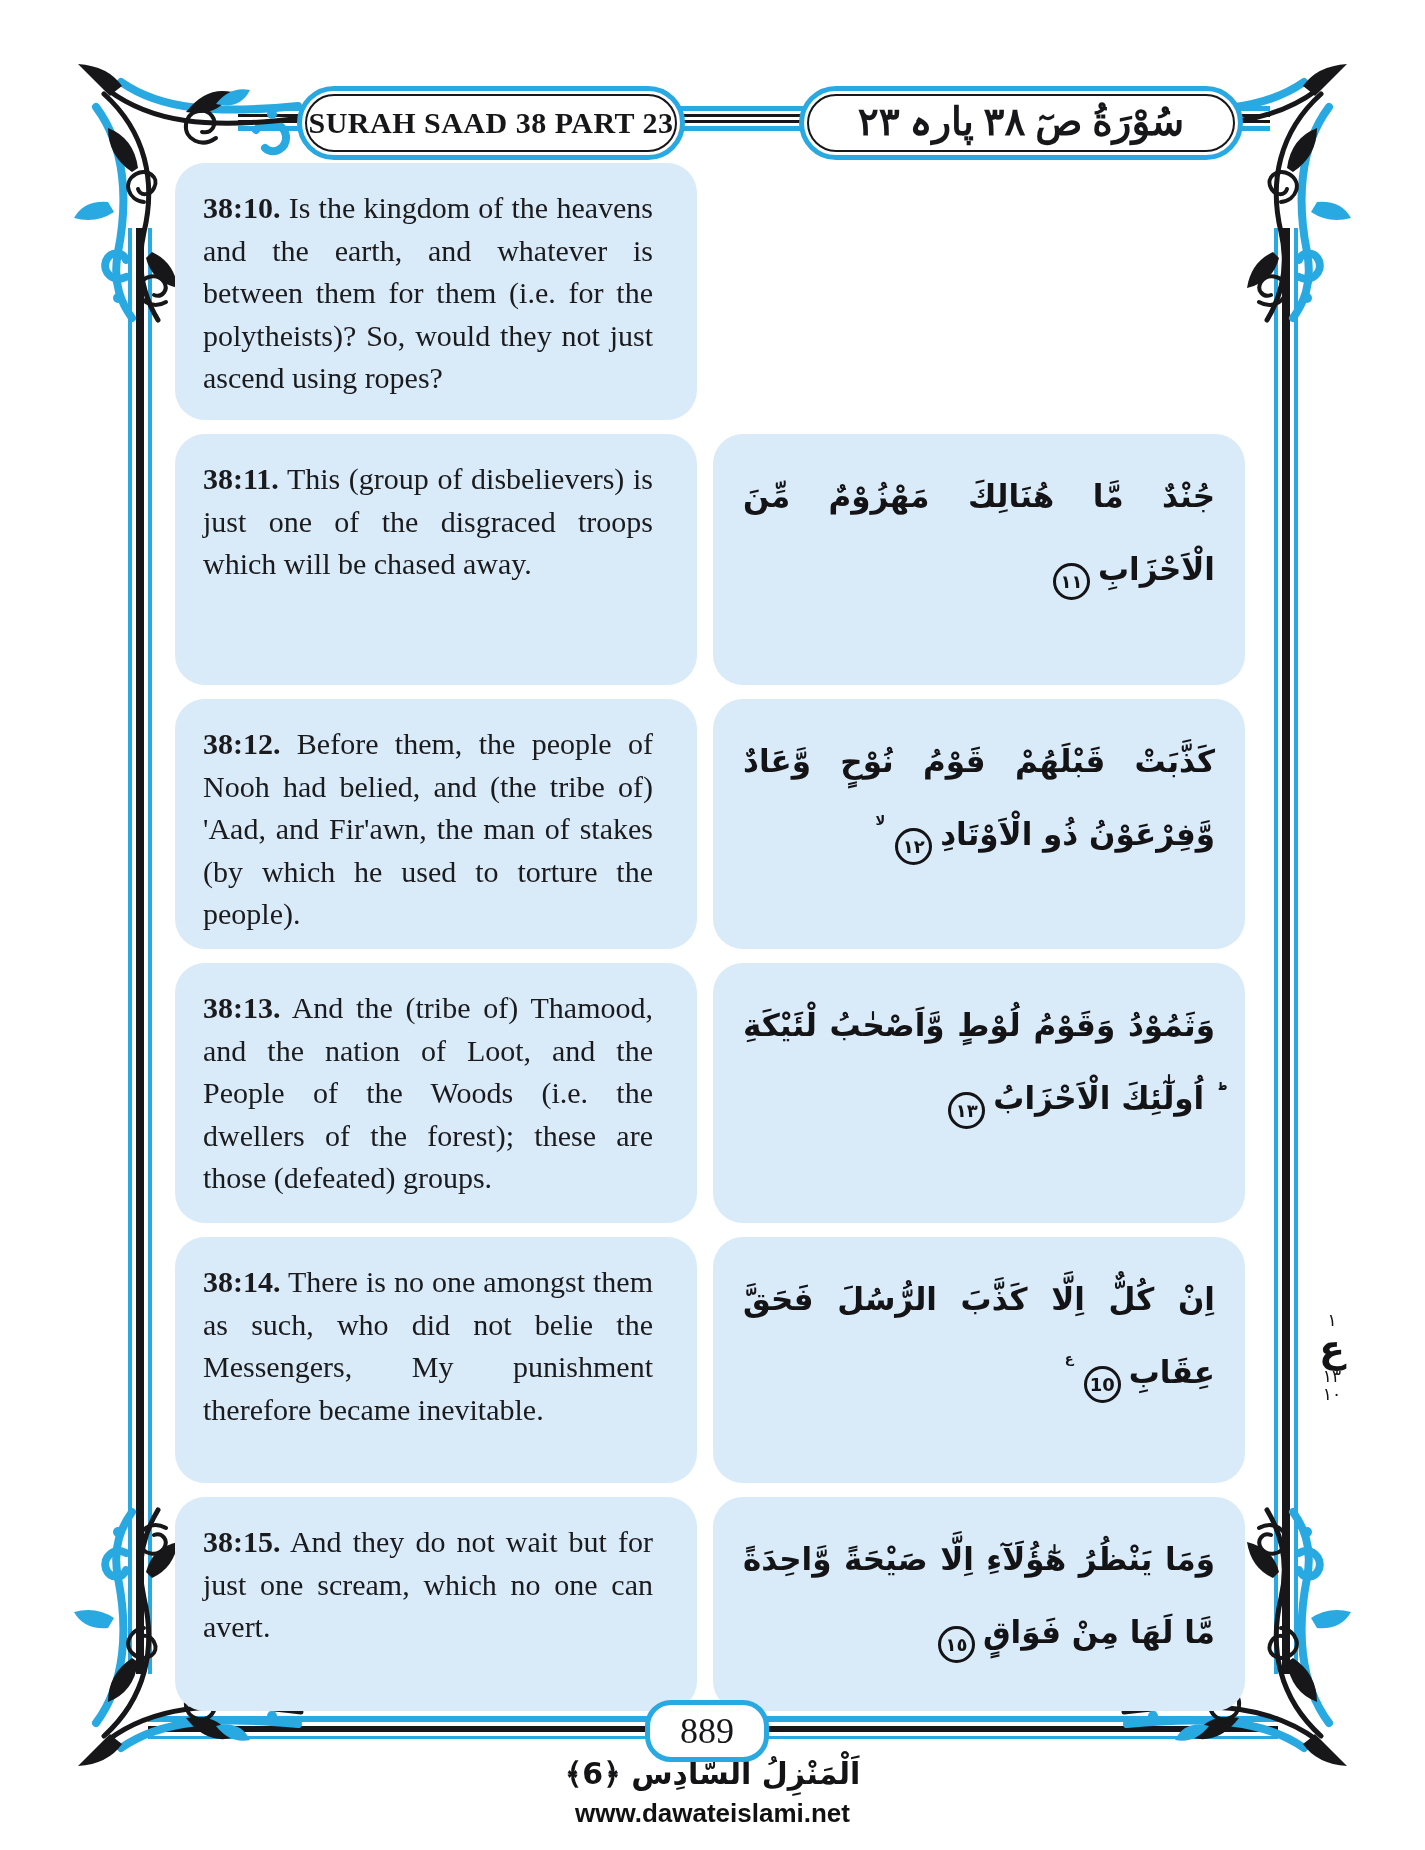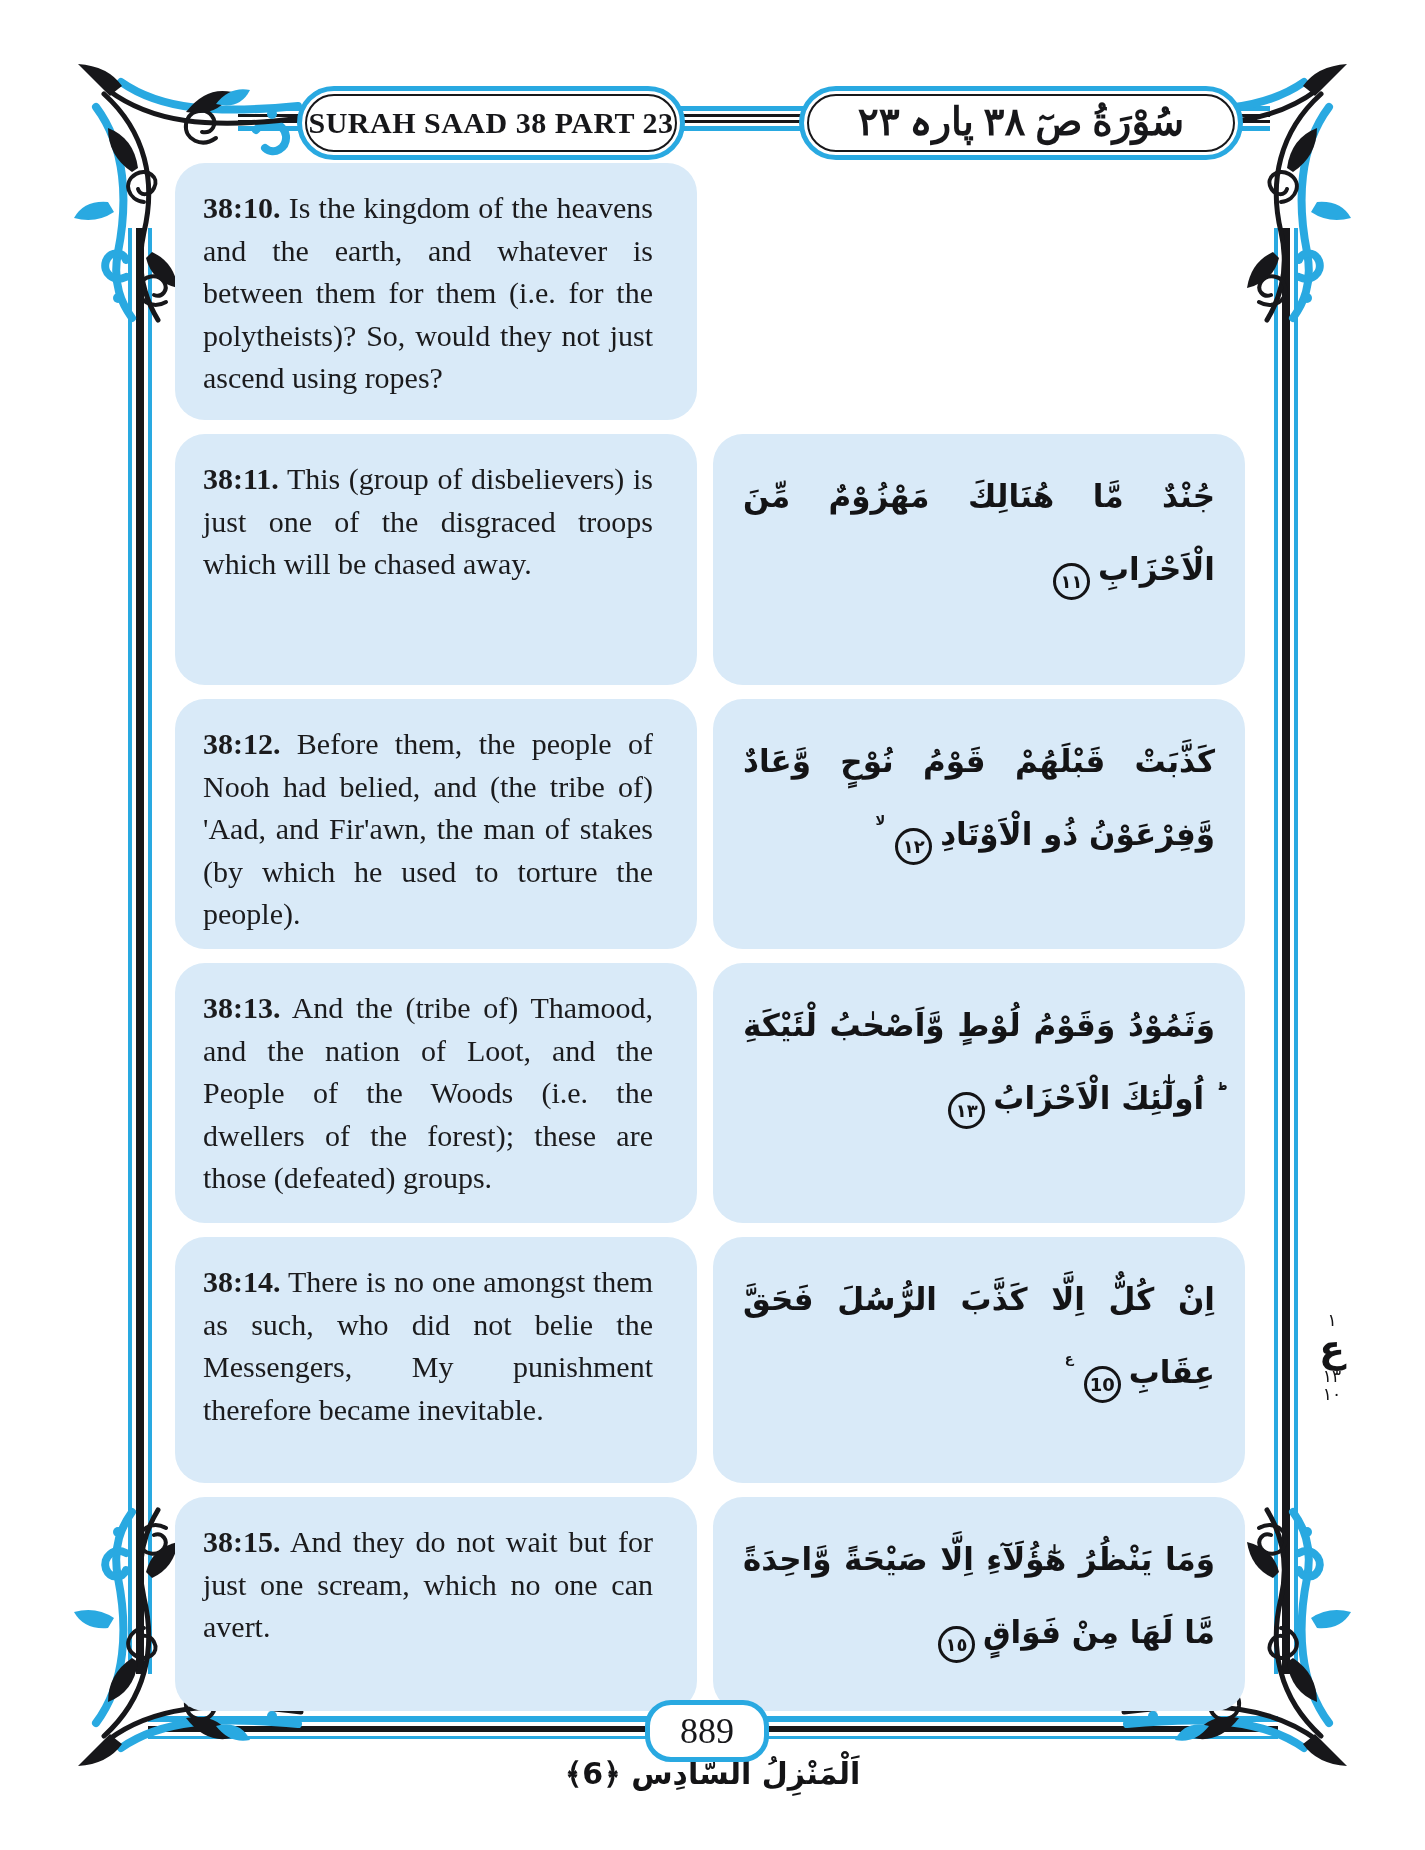--- a/index.html
+++ b/index.html
@@ -300,14 +300,15 @@
     <span class="s">١</span>
     <span class="big">ع</span>
     <span class="s">١٣</span>
     <span class="s">١٠</span>
   </div>
 
   <div class="page-pill">
     <span class="t">889</span>
   </div>
   <div class="manzil">اَلْمَنْزِلُ السَّادِس ﴿6﴾</div>
+  <div class="website">www.dawateislami.net</div>
 
 </div>
 
 </body></html>

